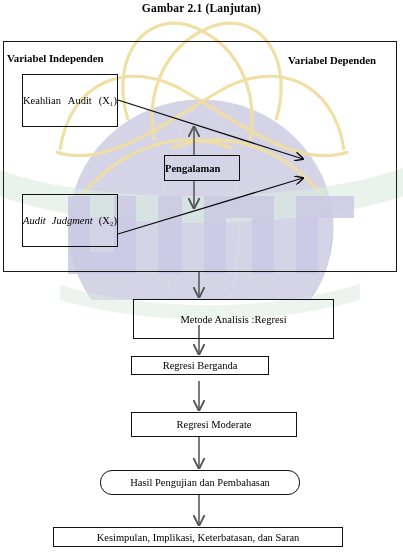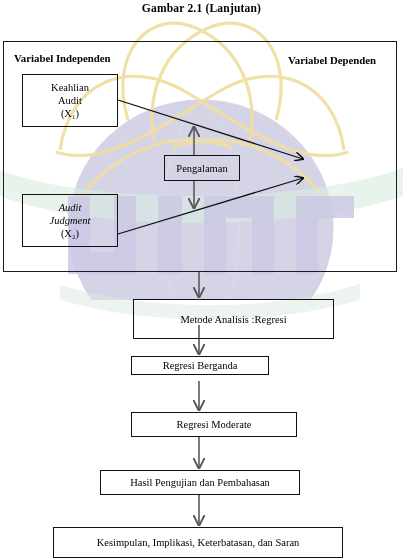--- a/index.html
+++ b/index.html
@@ -50,47 +50,48 @@
   }
 
   .col-header {
     position: absolute;
     font-weight: bold;
     font-size: 10.8px;
     color: #000;
     white-space: nowrap;
     z-index: 6;
   }
-  #hdr-independen { left: 14px;  top: 52px; }
+  #hdr-independen { left: 7px;  top: 52px; }
   #hdr-moderating { left: 150px; top: 52px; }
   #hdr-dependen   { left: 288px; top: 54px; }
 
   
   .var-box {
     position: absolute;
     border: 1.8px solid #111;
     background: transparent;
     box-sizing: border-box;
     display: flex;
-    flex-direction: column;
+    flex-direction: row;
     align-items: center;
-    justify-content: center;
+    justify-content: space-between;
     font-size: 10.5px;
     line-height: 13px;
     color: #000;
     text-align: center;
     z-index: 6;
   }
   #box-x1 { left: 22px;  top: 74px;  width: 96px;  height: 53px; }
   #box-x2 { left: 22px;  top: 194px; width: 96px;  height: 53px; font-style: italic; }
   #box-x2 .nonitalic { font-style: normal; }
   #box-mod {
     left: 164px; top: 155px; width: 76px; height: 26px;
     border: 1.6px solid #111;
     font-size: 10.5px;
+    font-weight: bold;
   }
   #box-y  { left: 305px; top: 123px; width: 83px; height: 88px; line-height: 14px; }
 
   
   .flow-box {
     position: absolute;
     border: 1.8px solid #111;
     background: transparent;
     box-sizing: border-box;
     display: flex;
@@ -98,22 +99,22 @@
     justify-content: center;
     font-size: 10.5px;
     color: #000;
     text-align: center;
     white-space: nowrap;
     z-index: 6;
   }
   #flow-1 { left: 99px;  top: 299px; width: 201px; height: 40px; margin-left: 34px; }
   #flow-2 { left: 131px; top: 356px; width: 138px; height: 19px; }
   #flow-3 { left: 131px; top: 412px; width: 166px; height: 25px; }
-  #flow-4 { left: 100px; top: 470px; width: 200px; height: 25px; }
-  #flow-5 { left: 53px;  top: 527px; width: 290px; height: 31px; }
+  #flow-4 { left: 100px; top: 470px; width: 200px; height: 25px; border-radius: 12px; }
+  #flow-5 { left: 53px;  top: 527px; width: 290px; height: 20px; }
 
   
   #connectors {
     position: absolute;
     left: 0; top: 0;
     width: 403px; height: 559px;
     z-index: 4;
     pointer-events: none;
   }
 </style>

